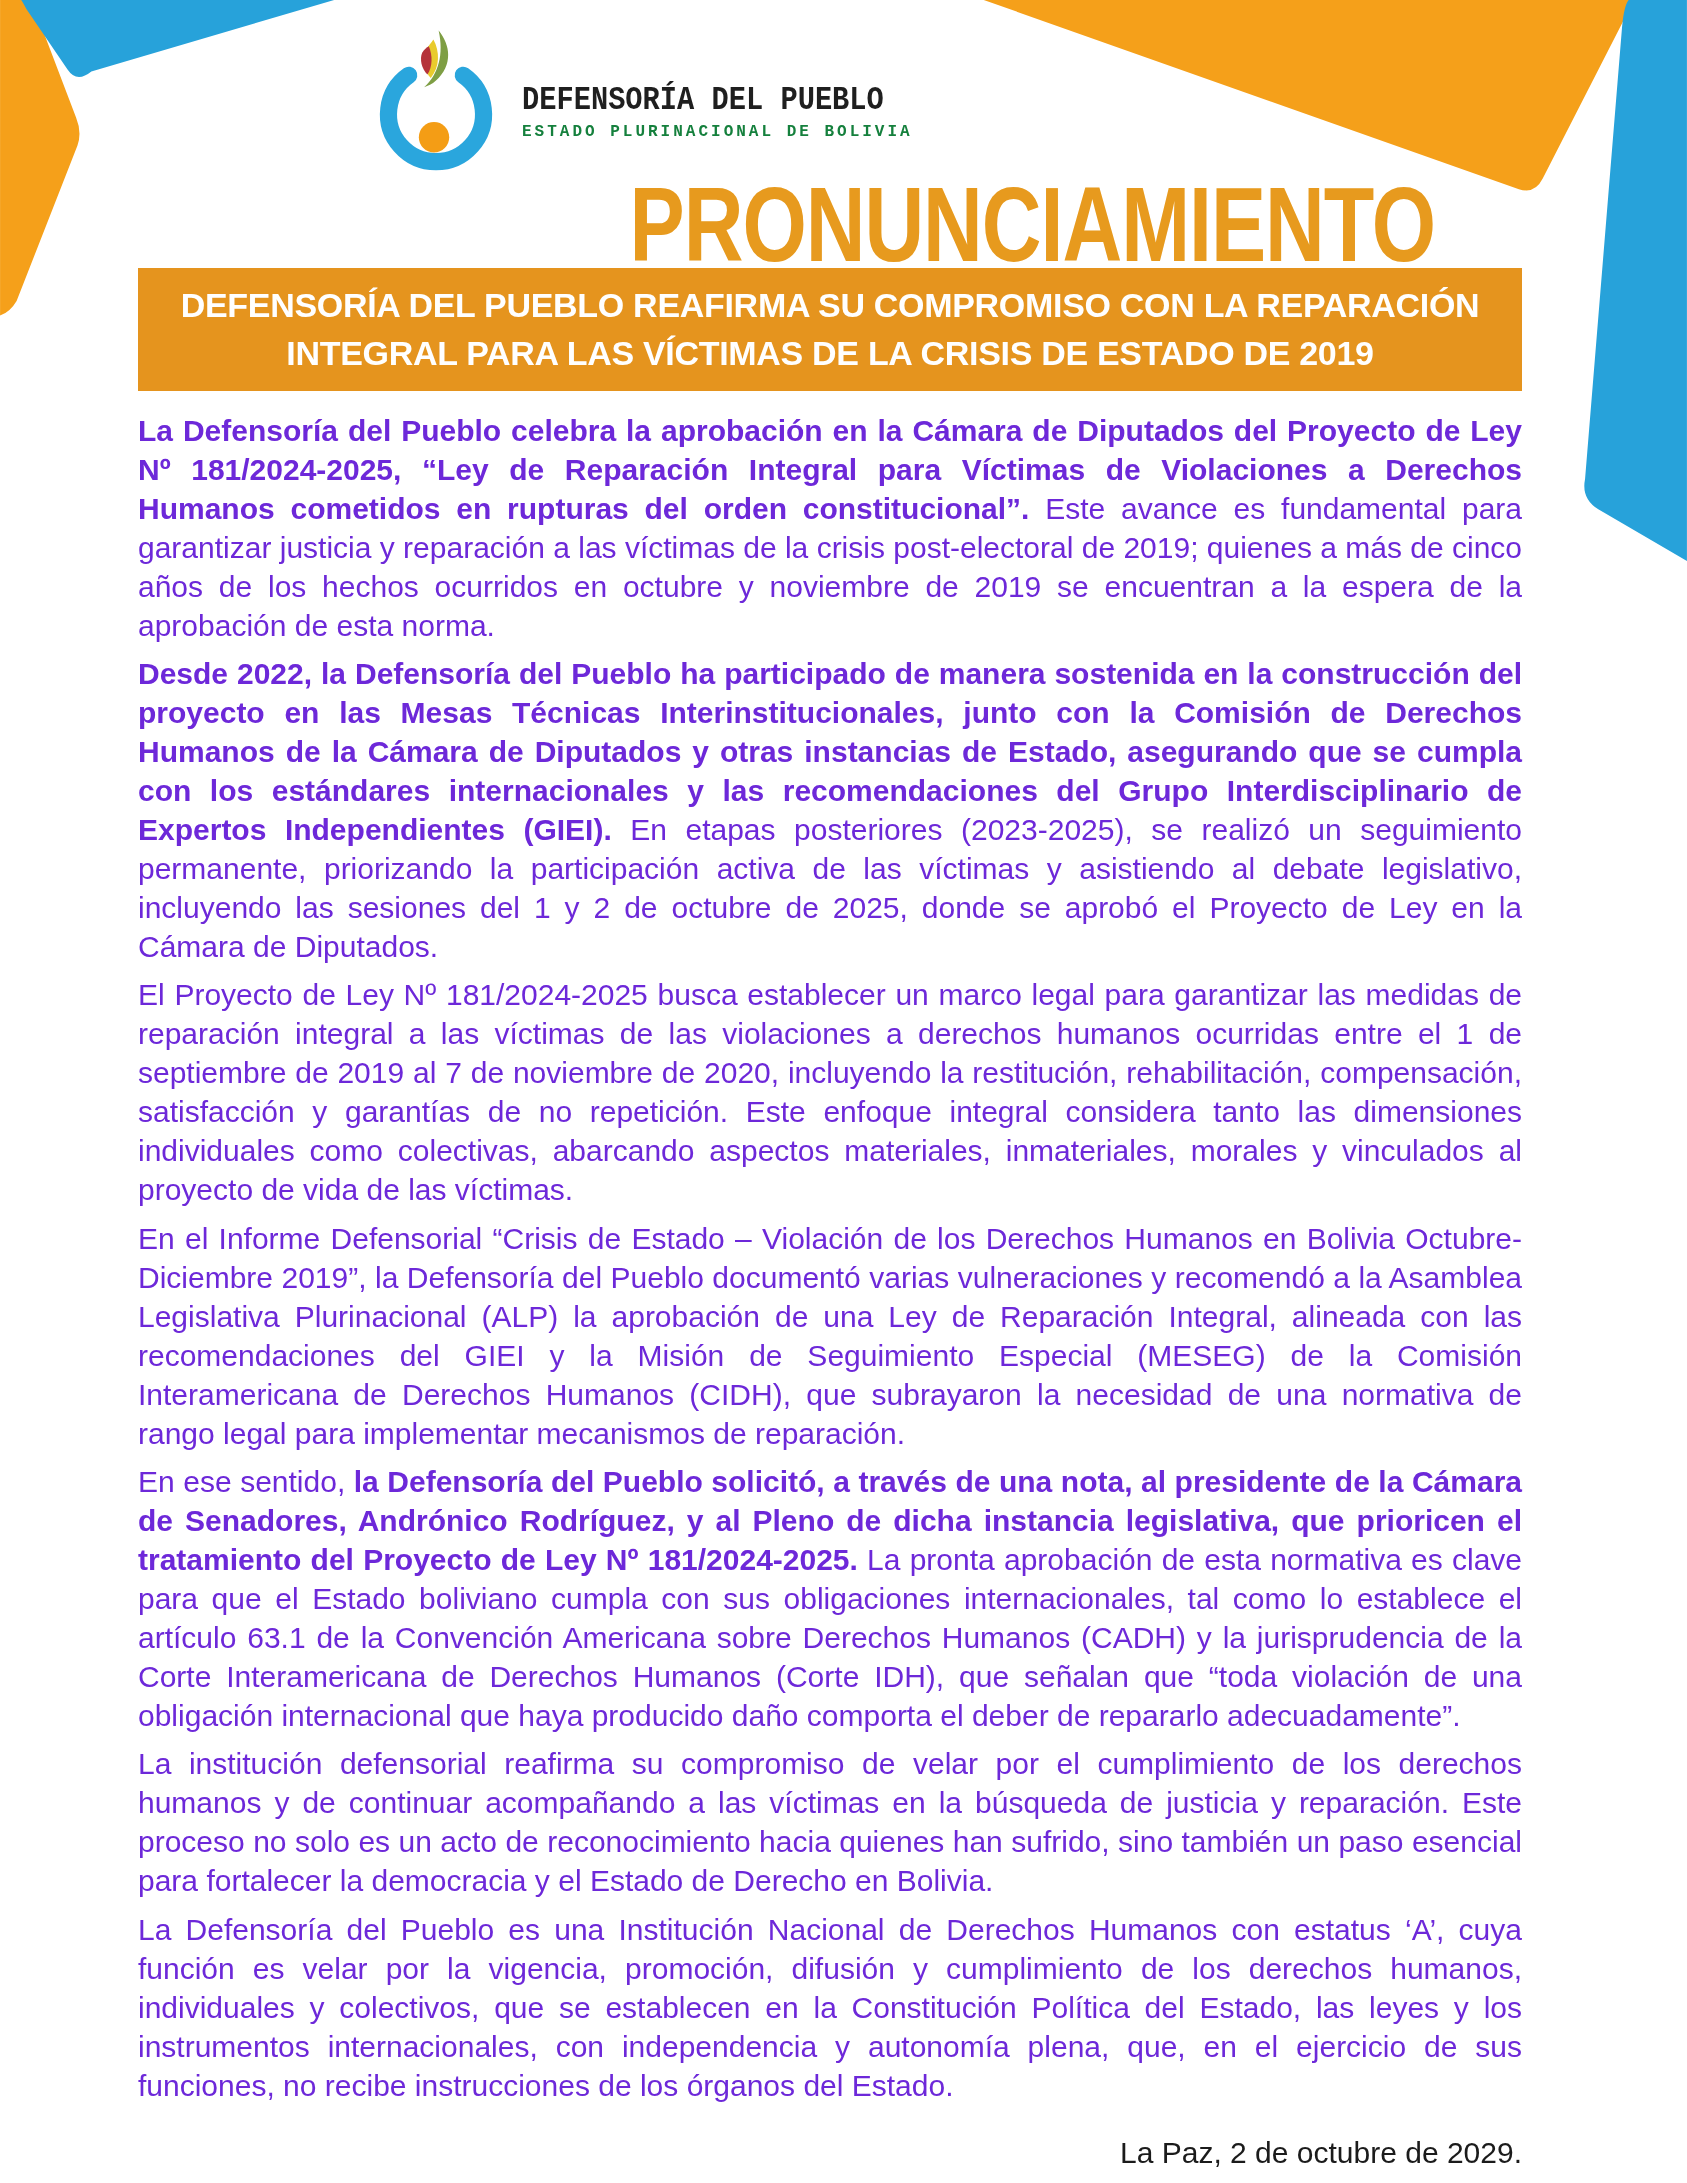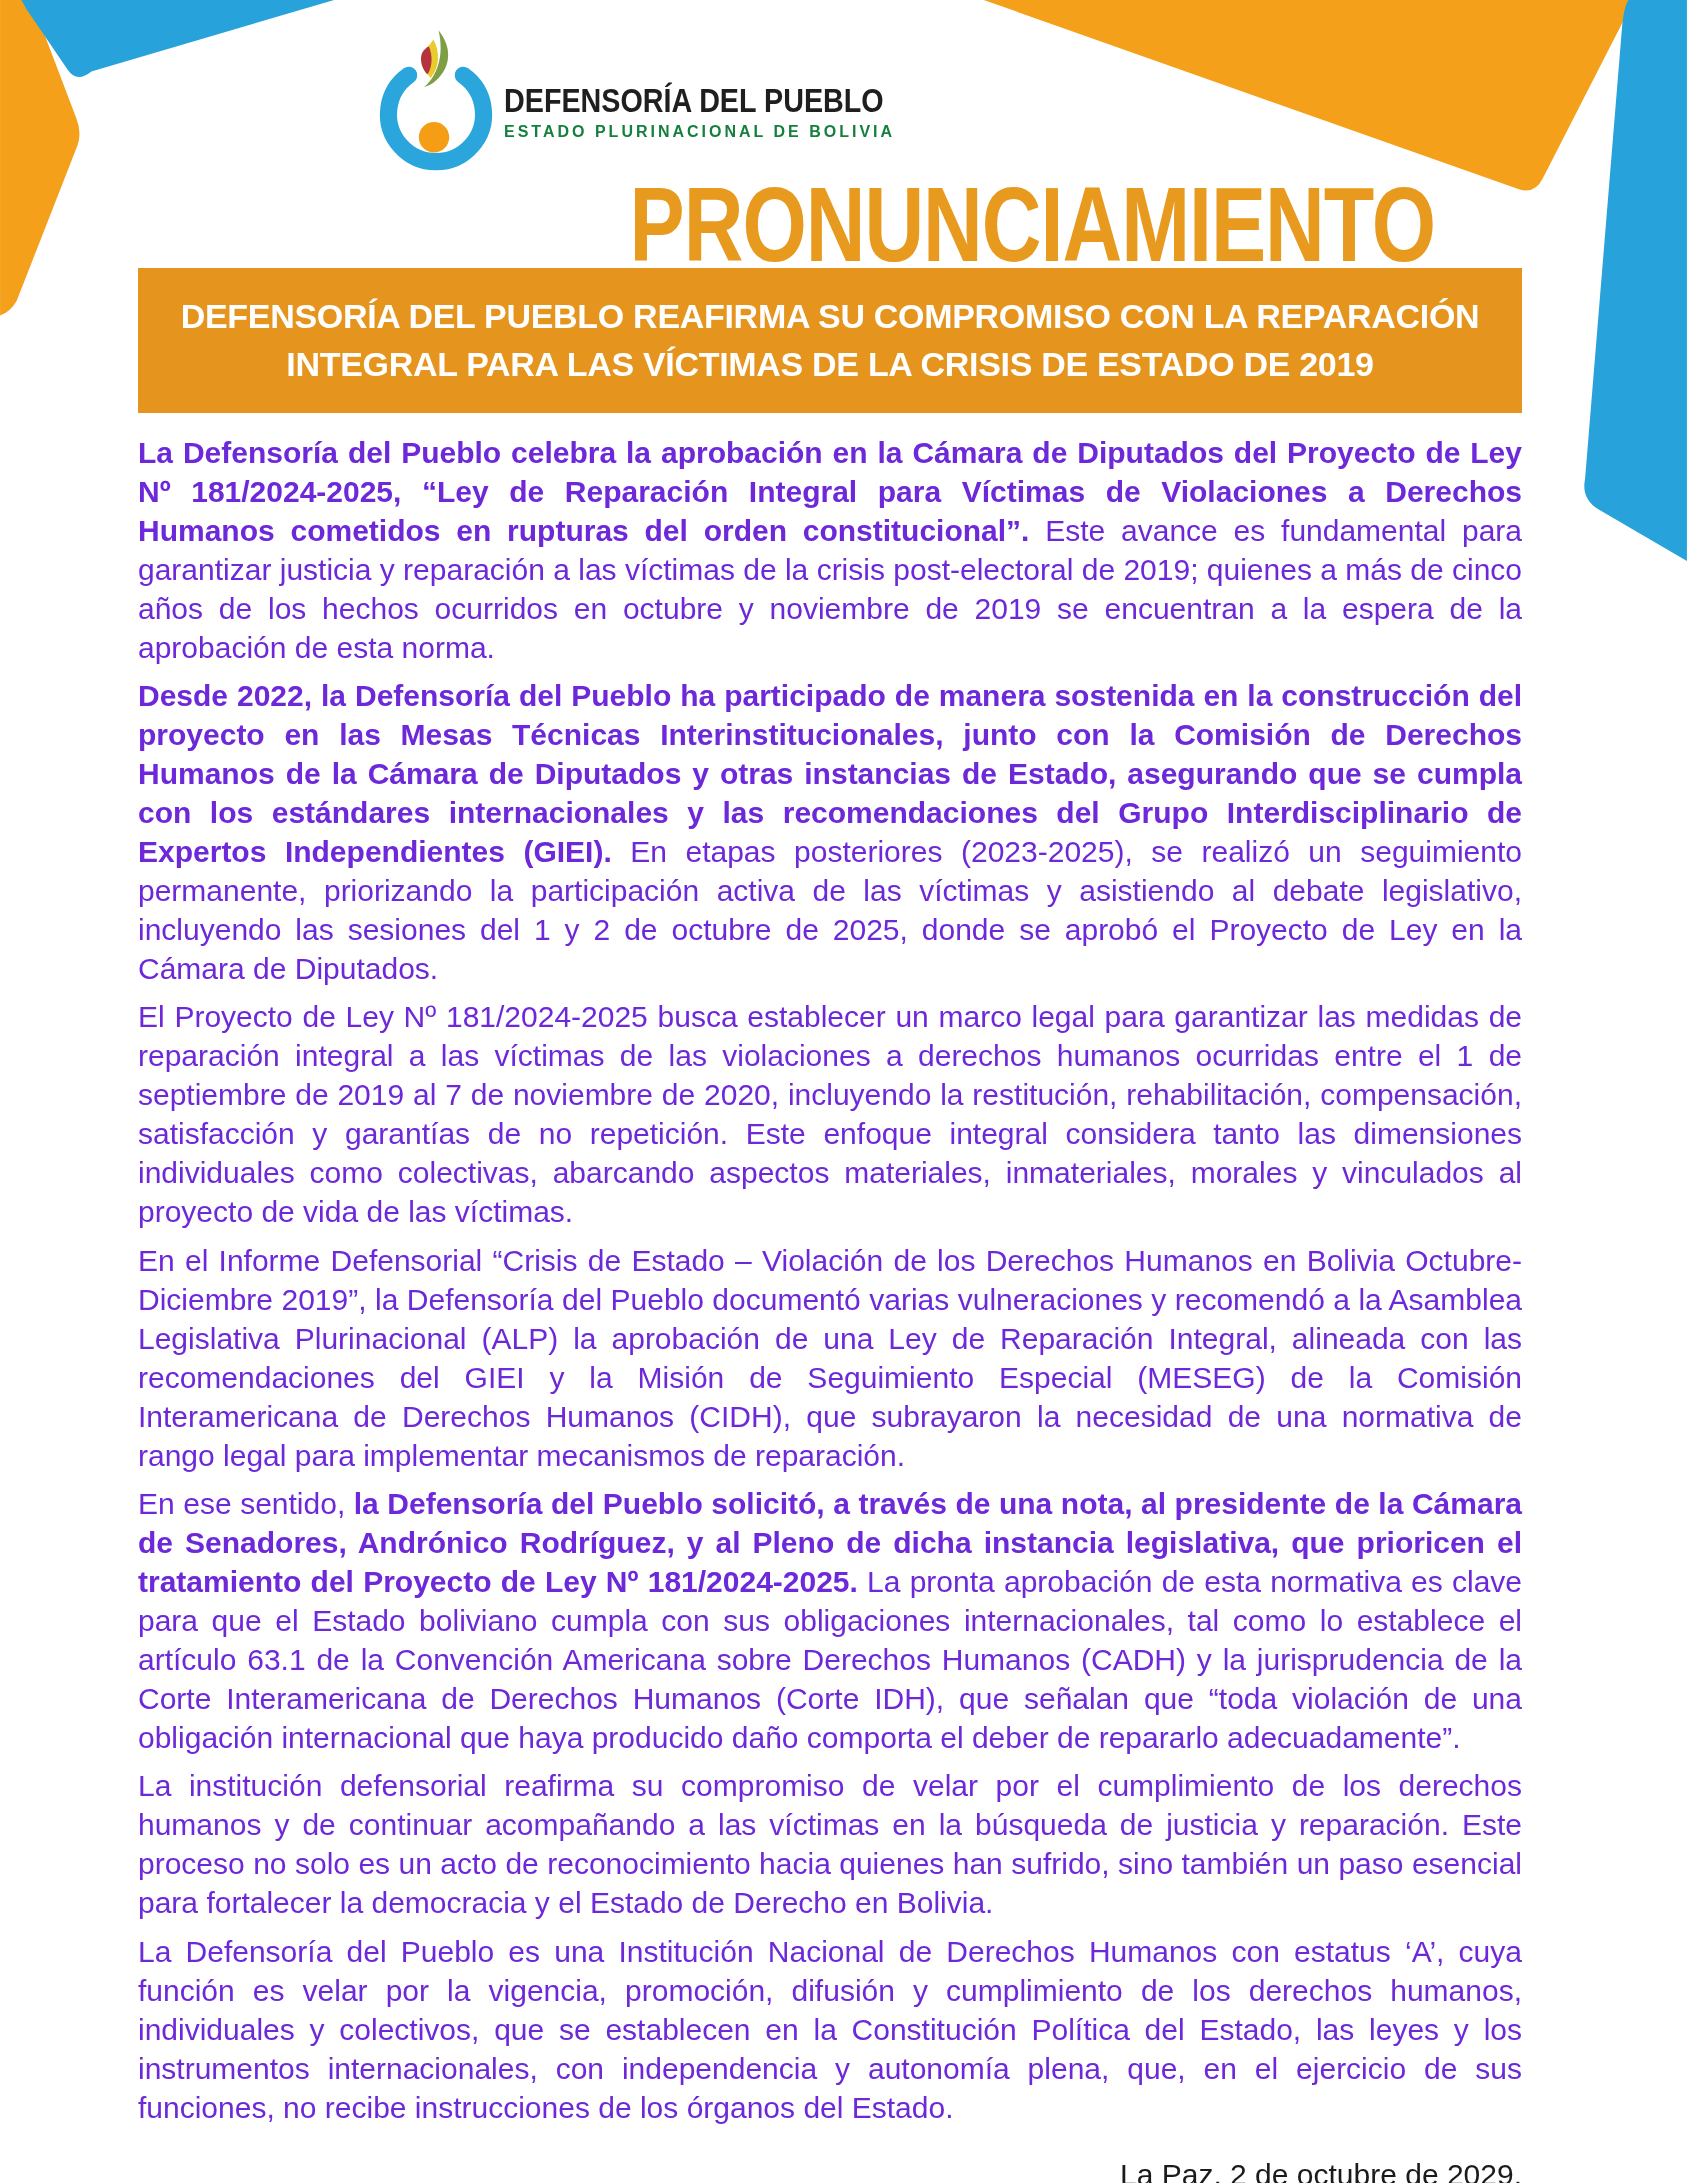--- a/index.html
+++ b/index.html
@@ -3,31 +3,31 @@
 <meta charset="utf-8">
 <style>
   html,body{margin:0;padding:0;background:#ffffff;}
   body{width:1687px;height:2183px;font-family:"Liberation Sans",sans-serif;}
   .page{position:relative;width:1687px;height:2183px;overflow:hidden;background:#ffffff;}
   .deco{position:absolute;top:0;left:0;width:1687px;height:2183px;pointer-events:none;}
 
   .header{position:relative;}
   .logo-row{display:flex;align-items:flex-start;margin:25px 0 0 370px;height:153px;}
   .logo-icon{width:132px;height:152px;flex:0 0 auto;}
-  .logo-text{margin:57px 0 0 2px;}
+  .logo-text{margin:57px 0 0 20px;font-family:Liberation Mono, monospace;}
   .logo-title{font-size:33px;font-weight:bold;color:#1f1f1f;letter-spacing:0;
     transform:scaleX(0.87);transform-origin:left center;white-space:nowrap;line-height:37px;}
   .logo-subtitle{font-size:16px;font-weight:600;color:#15803d;letter-spacing:3px;
     white-space:nowrap;margin-top:4px;}
 
   .doc-title{margin:2.6px 138px 0 138px;text-align:right;line-height:86px;height:86px;}
   .doc-title span{display:inline-block;font-size:106px;font-weight:bold;color:#E79A1E;
     transform:scaleX(0.78);transform-origin:center;white-space:nowrap;letter-spacing:-1.3px;}
 
-  .banner{margin:1.3px 165px 0 138px;background:#E5941E;height:145px;
+  .banner{margin:1.3px 165px 0 138px;background:#E5941E;height:123px;
     display:flex;align-items:center;justify-content:center;padding:0 36px;}
   .banner-text{color:#ffffff;font-weight:bold;font-size:34px;line-height:48px;
     text-align:center;letter-spacing:-0.3px;}
 
   .body-col{margin:20px 165px 0 138px;}
   .para{margin:0 0 9.3px 0;font-size:30px;line-height:39px;color:#6d28d9;
     text-align:justify;}
   .para strong{font-weight:bold;}
 
   .dateline{margin:28px 165px 0 138px;font-size:30px;line-height:39px;color:#1b1b1b;

